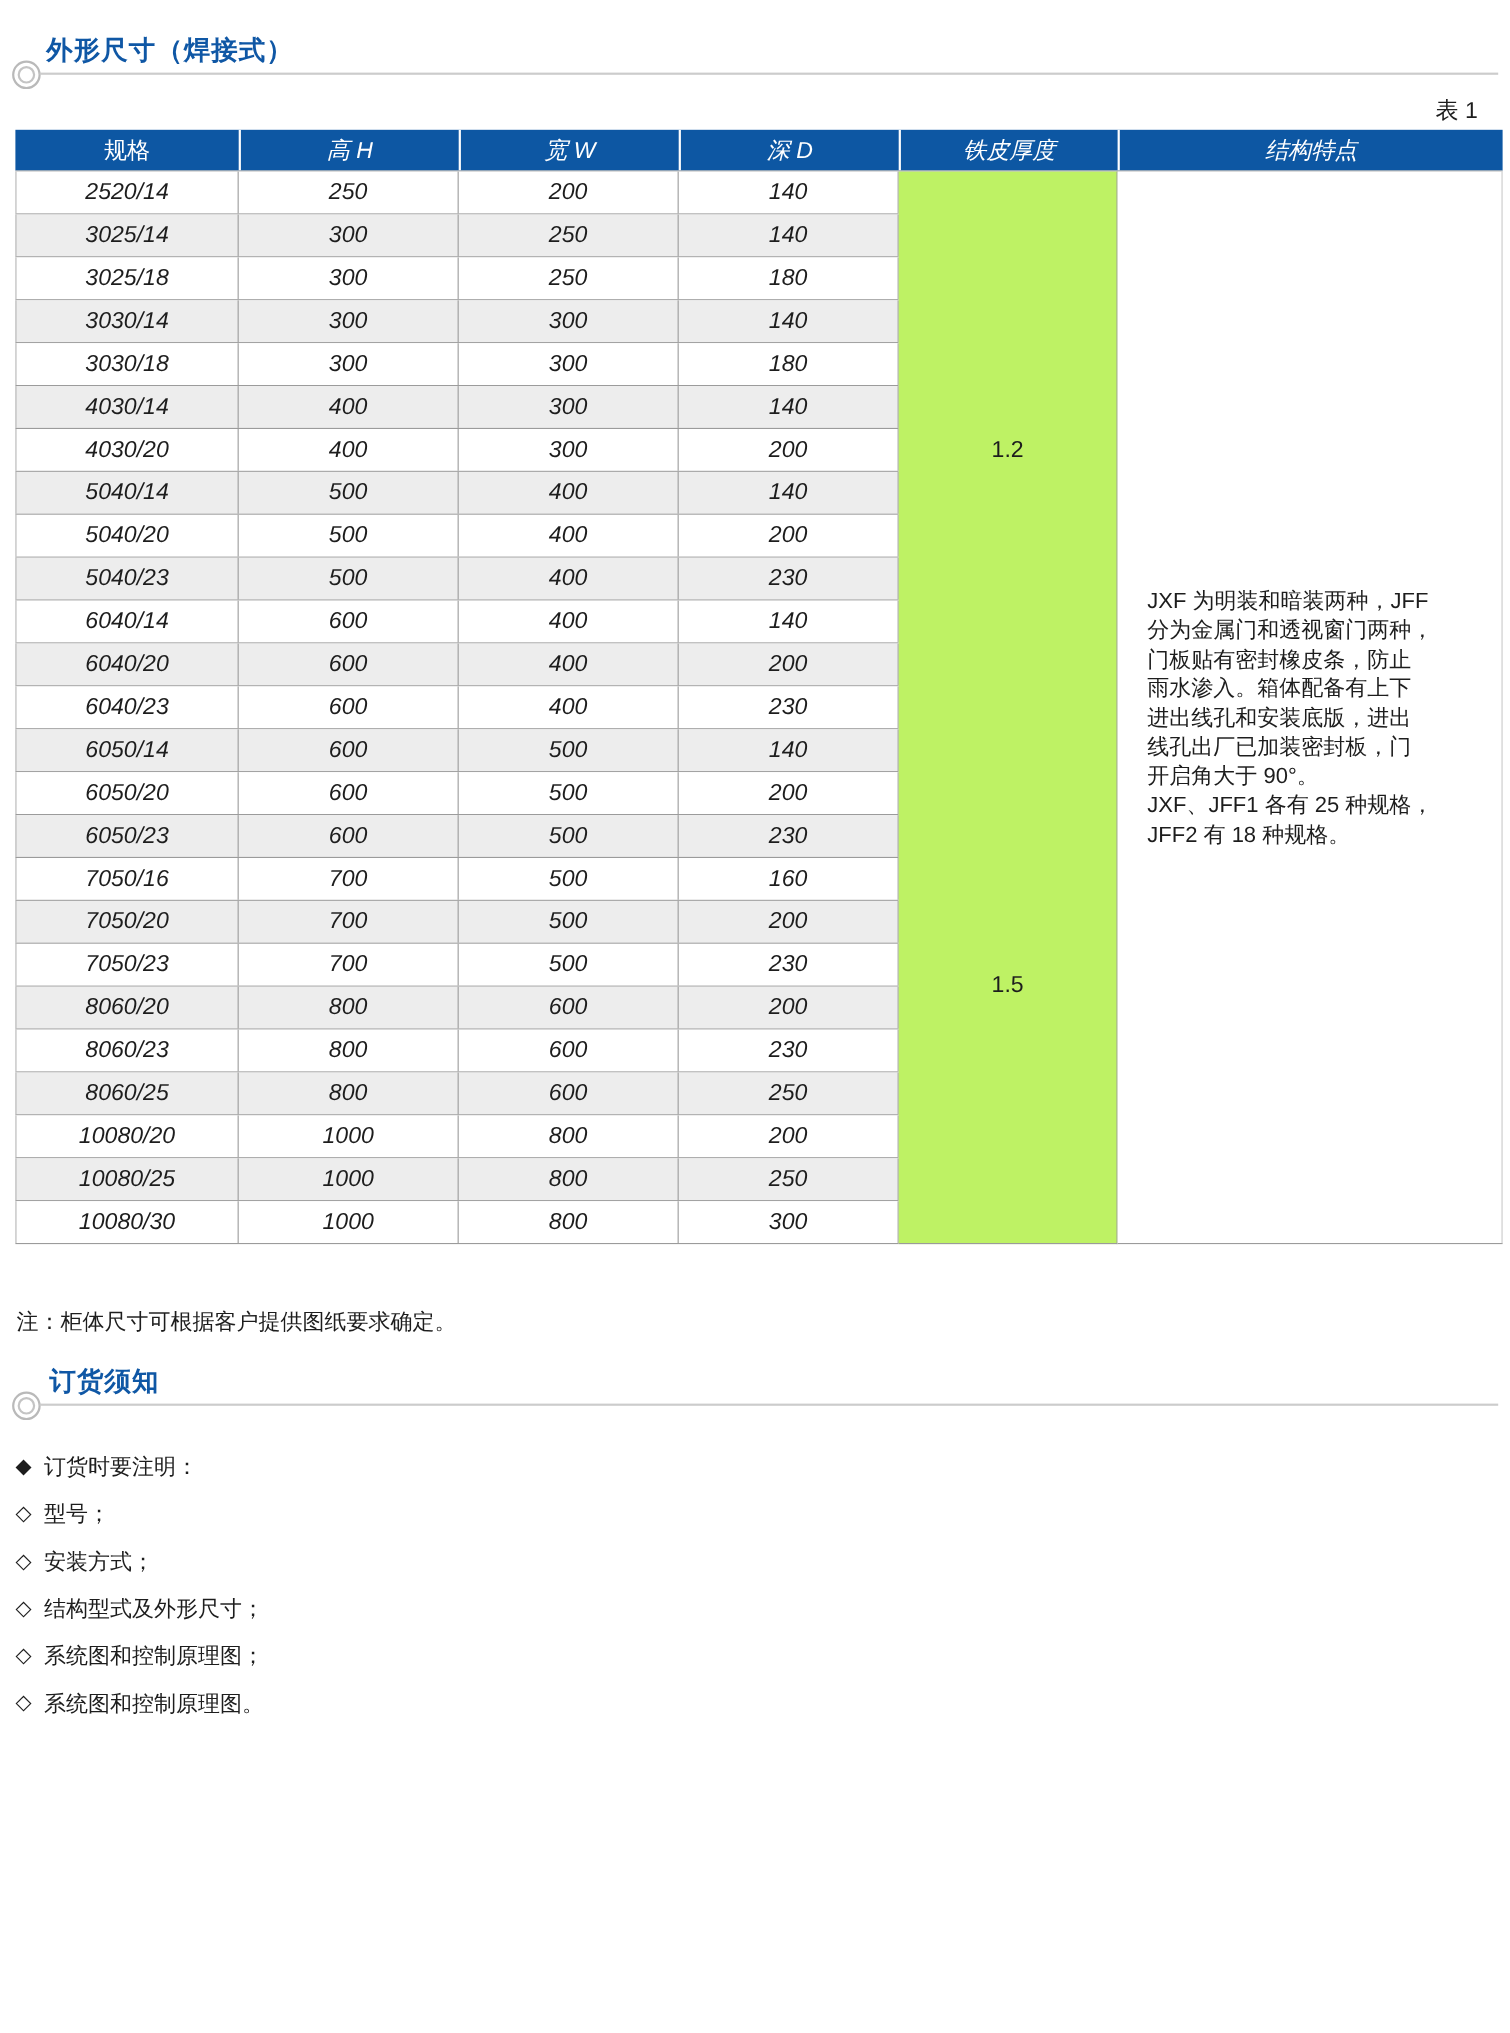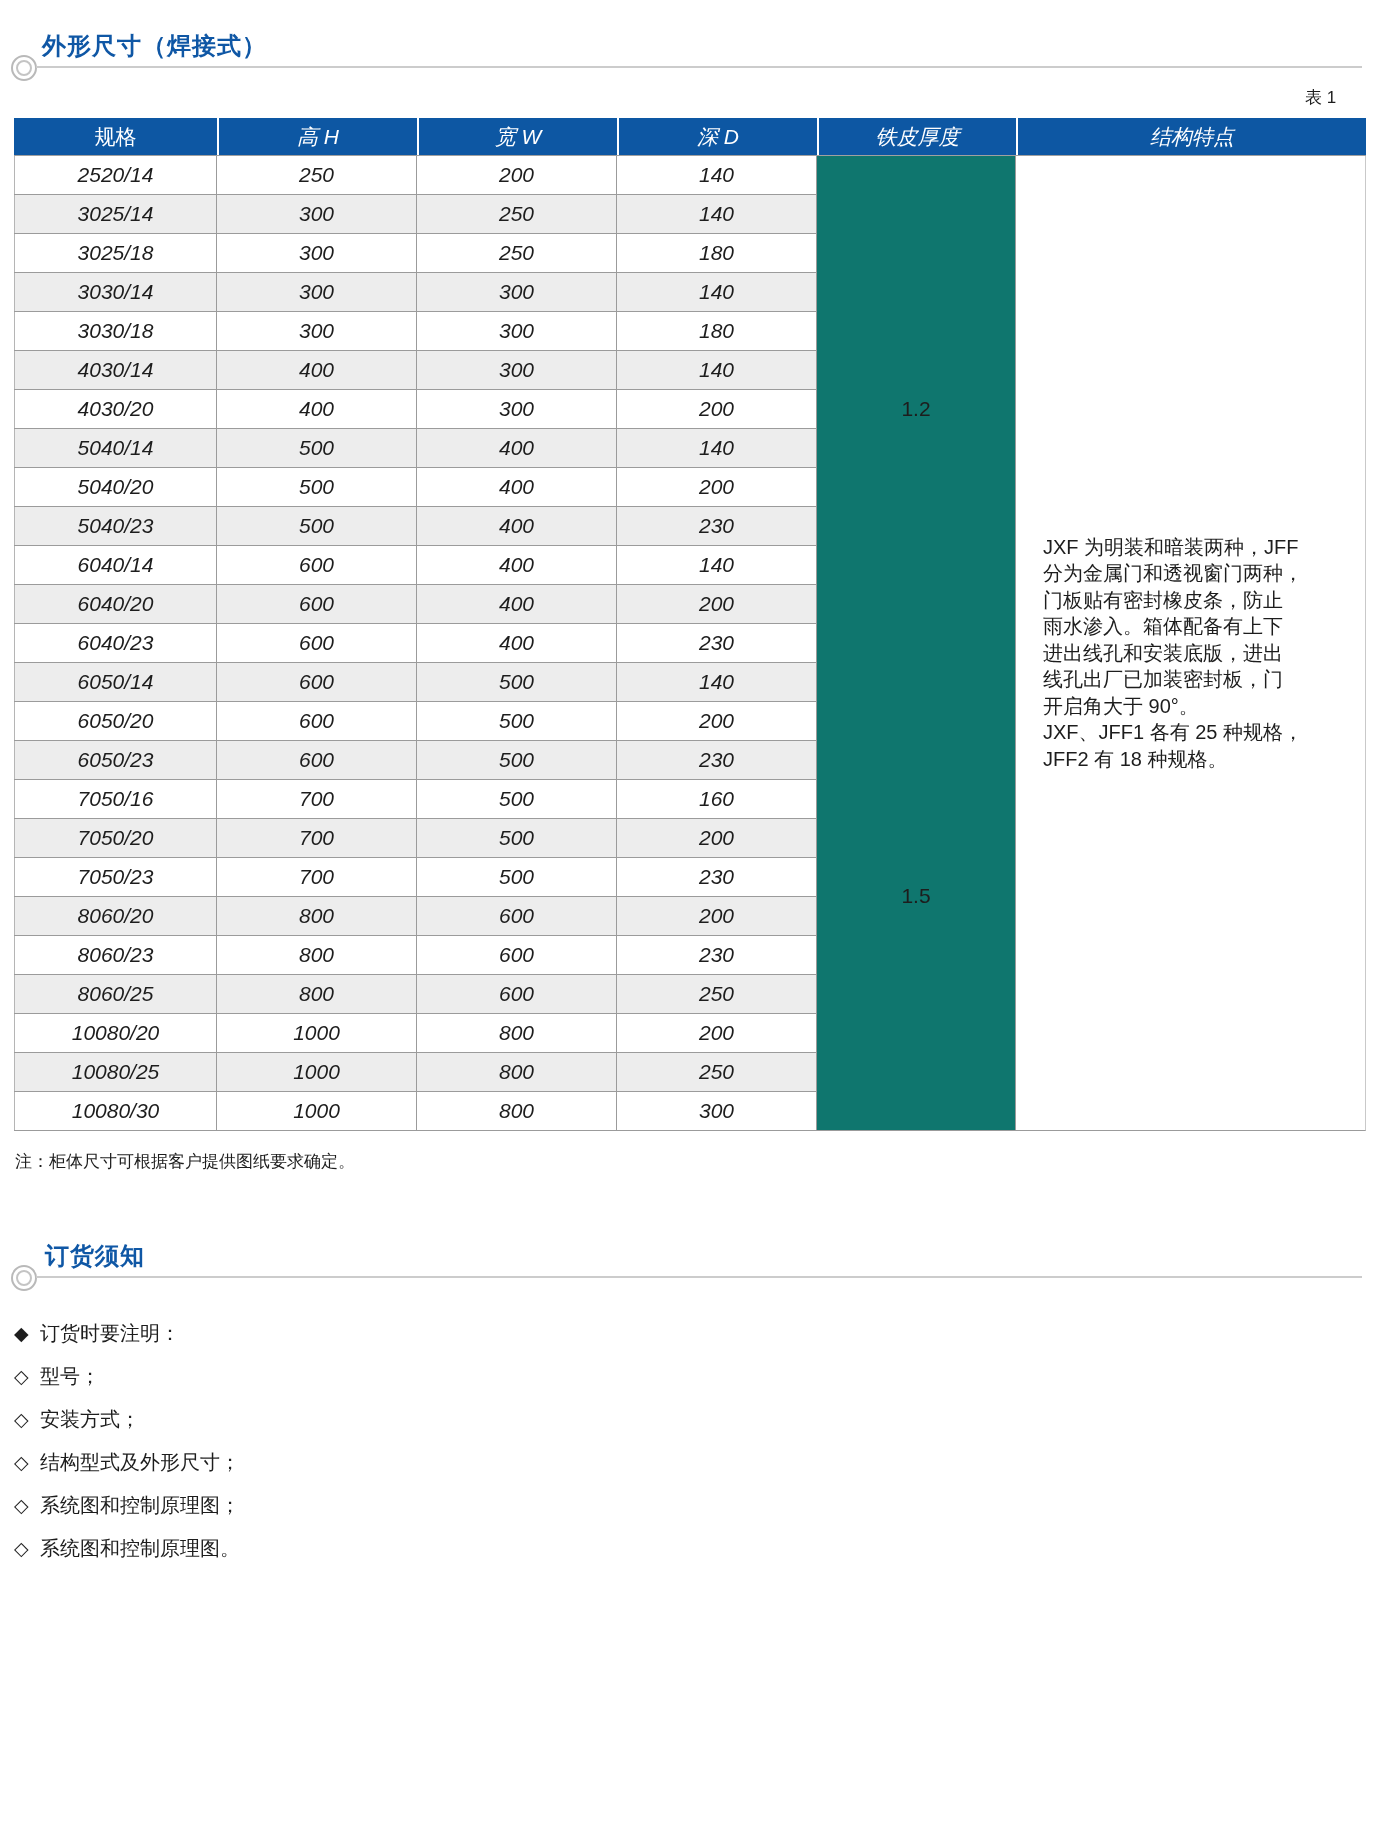--- a/index.html
+++ b/index.html
@@ -24,21 +24,21 @@
     position:absolute;width:22px;height:22px;border-radius:50%;
     border:2px solid #b9b9b9;background:#fff;
     display:flex;align-items:center;justify-content:center;
   }
   .ring-inner{
     width:12px;height:12px;border-radius:50%;
     border:2px solid #c4c4c4;background:#fff;
   }
   .table-tag{
     position:absolute;left:1305px;top:86px;
-    font-size:17px;color:#1d1d1d;
+    font-size:21px;color:#1d1d1d;
   }
   
   .dim-table{
     position:absolute;left:14px;top:118px;width:1352px;
   }
   .t-head{
     display:flex;height:37px;background:#0d57a3;
   }
   .h-cell{
     display:flex;align-items:center;justify-content:center;
@@ -66,40 +66,40 @@
     border-right:1px solid #9b9b9b;
   }
   .t-cell:nth-child(1){width:203px;border-left:1px solid #b5b5b5;}
   .t-cell:nth-child(2){width:200px;}
   .t-cell:nth-child(3){width:200px;}
   .t-cell:nth-child(4){width:200px;}
   .thickness-col{
     position:absolute;left:803px;top:0;width:199px;height:975px;
     box-sizing:border-box;border-right:1px solid #9b9b9b;
     border-bottom:1px solid #9b9b9b;
-    display:flex;flex-direction:column;background:#0f766e;
+    display:flex;flex-direction:column;background:#bef264;
   }
   .thick-group{
     display:flex;align-items:center;justify-content:center;
     font-size:21px;color:#1d1d1d;
   }
   .features-col{
     position:absolute;left:1002px;top:0;width:350px;height:975px;
     box-sizing:border-box;border-right:1px solid #c9c9c9;
     border-bottom:1px solid #9b9b9b;
     display:flex;align-items:center;background:#ffffff;
   }
   .features-text{
     padding:20px 24px 0 27px;
     font-size:20px;line-height:26.5px;color:#1d1d1d;
     white-space:pre-line;text-align:left;
   }
   .note-line{
-    position:absolute;left:15px;top:1150px;
-    font-size:17px;color:#1d1d1d;
+    position:absolute;left:15px;top:1188px;
+    font-size:20px;color:#1d1d1d;
   }
   
   .order-list{position:absolute;left:14px;top:1312px;width:800px;}
   .order-item{
     display:flex;align-items:center;height:43px;
     font-size:20px;color:#1d1d1d;
   }
   .bullet{width:26px;font-size:19px;color:#1d1d1d;}
 </style>
 </head>

